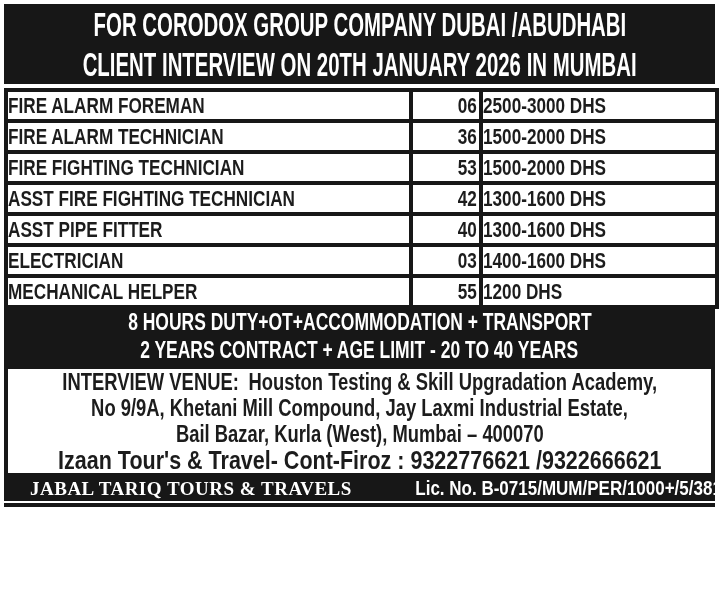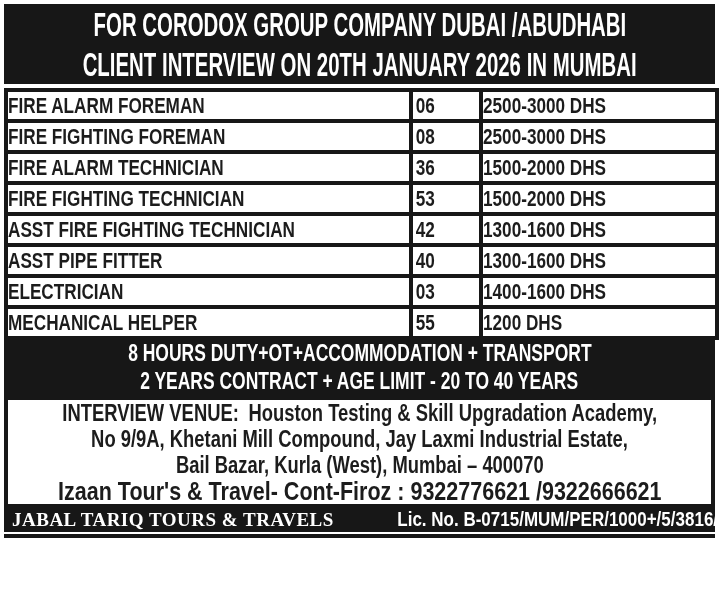--- a/index.html
+++ b/index.html
@@ -18,21 +18,21 @@
     font-weight:bold; font-size:34px; white-space:nowrap; display:inline-block;
     transform:scaleX(0.60); transform-origin:center center; letter-spacing:0px;
   }
   
   table.jobs { border-collapse:collapse; table-layout:fixed; width:711px;text-decoration:underline; }
   table.jobs td {
     border:4px solid #171717; height:27px; padding:0; overflow:hidden;
     background:#ffffff; vertical-align:middle;
   }
   td.pos { padding-left:12px; }
-  td.cnt { text-align:left; }
+  td.cnt { text-align:right; }
   td.sal { padding-left:18px; }
   .cell {
     font-weight:bold; font-size:22px; color:#1c1c1c; white-space:nowrap;
     display:inline-block; transform:scaleX(0.78); transform-origin:left center;
   }
   td.cnt .cell { transform-origin:center center; }
   
   .banner {
     height:56px; background:#171717; color:#ffffff;
     display:flex; flex-direction:column; justify-content:center; overflow:hidden;
@@ -54,21 +54,21 @@
   }
   .sp { display:inline-block; width:12px; }
   .izaan {
     font-weight:bold; font-size:25px; color:#1c1c1c; white-space:nowrap;
     display:inline-block; transform:scaleX(0.86); transform-origin:center center;
   }
   
   .footer {
     box-sizing:border-box; position:relative; height:30px; background:#171717; color:#ffffff;
     display:flex; justify-content:space-between; align-items:center;
-    padding:0 10px 7px 8px; overflow:hidden;
+    padding:0 10px 7px 26px; overflow:hidden;
   }
   .footer .rule {
     position:absolute; left:0; right:0; bottom:4px; height:2px; background:#ffffff;
   }
   .agency {
     font-family:"Liberation Serif", serif; font-weight:bold; font-size:19px;
     letter-spacing:0.5px; white-space:nowrap;
   }
   .lic {
     font-weight:bold; font-size:20px; white-space:nowrap; display:inline-block;
@@ -92,25 +92,20 @@
   <table class="jobs">
     <colgroup>
         <col style="width:405px">
         <col style="width:70px">
         <col style="width:236px">
       </colgroup>
     <tbody>
       <tr>
         <td class="pos"><span class="cell">FIRE ALARM FOREMAN</span></td>
         <td class="cnt"><span class="cell">06</span></td>
-        <td class="sal"><span class="cell">2500-3000 DHS</span></td>
-      </tr>
-      <tr>
-        <td class="pos"><span class="cell">FIRE FIGHTING FOREMAN</span></td>
-        <td class="cnt"><span class="cell">08</span></td>
         <td class="sal"><span class="cell">2500-3000 DHS</span></td>
       </tr>
       <tr>
         <td class="pos"><span class="cell">FIRE ALARM TECHNICIAN</span></td>
         <td class="cnt"><span class="cell">36</span></td>
         <td class="sal"><span class="cell">1500-2000 DHS</span></td>
       </tr>
       <tr>
         <td class="pos"><span class="cell">FIRE FIGHTING TECHNICIAN</span></td>
         <td class="cnt"><span class="cell">53</span></td>

